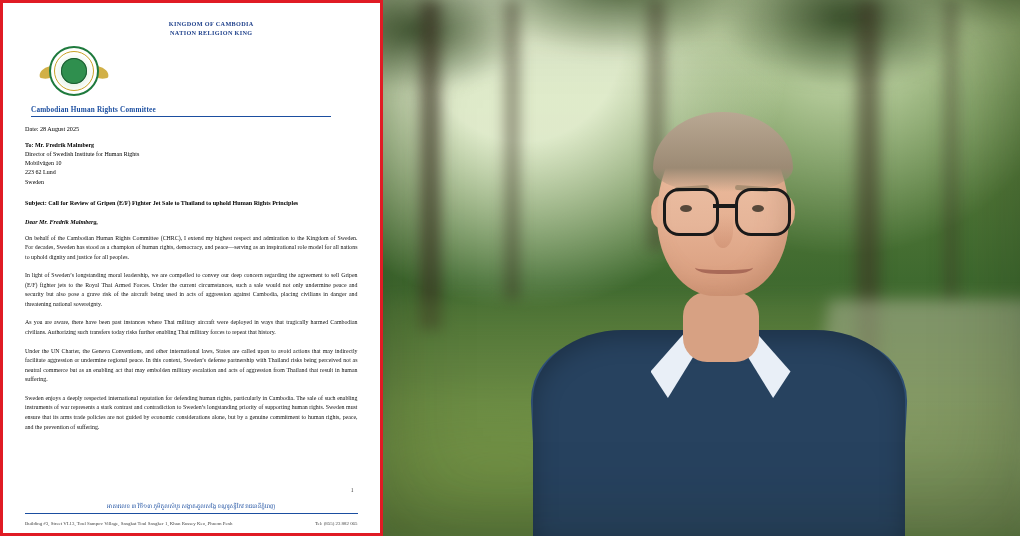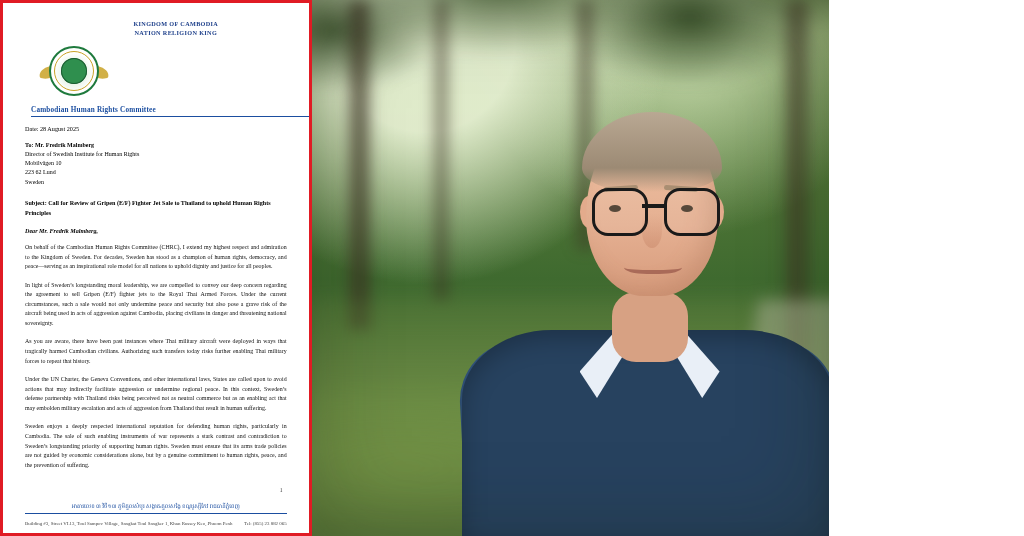--- a/index.html
+++ b/index.html
@@ -8,21 +8,21 @@
     background: #ffffff;
   }
   body {
     width: 1024px;
     height: 536px;
     overflow: hidden;
     font-family: "Liberation Serif", serif;
   }
   .stage {
     position: relative;
-    width: 829px;
+    width: 1020px;
     height: 536px;
     display: flex;
   }
 
   
   .letter-pane {
     position: relative;
     width: 384px;
     height: 536px;
     background: #ffffff;

